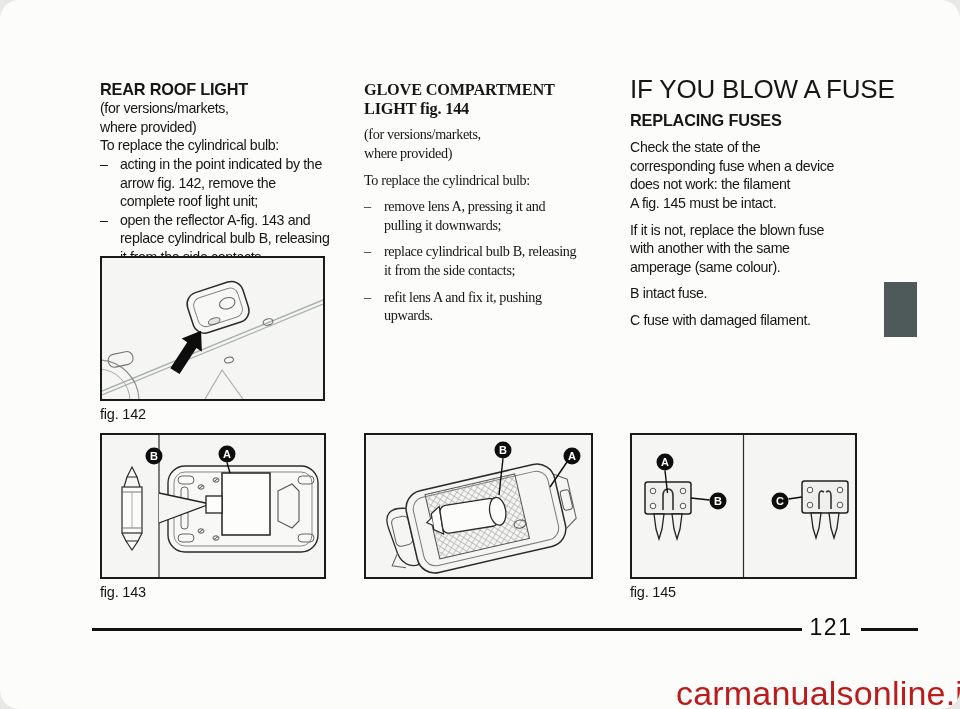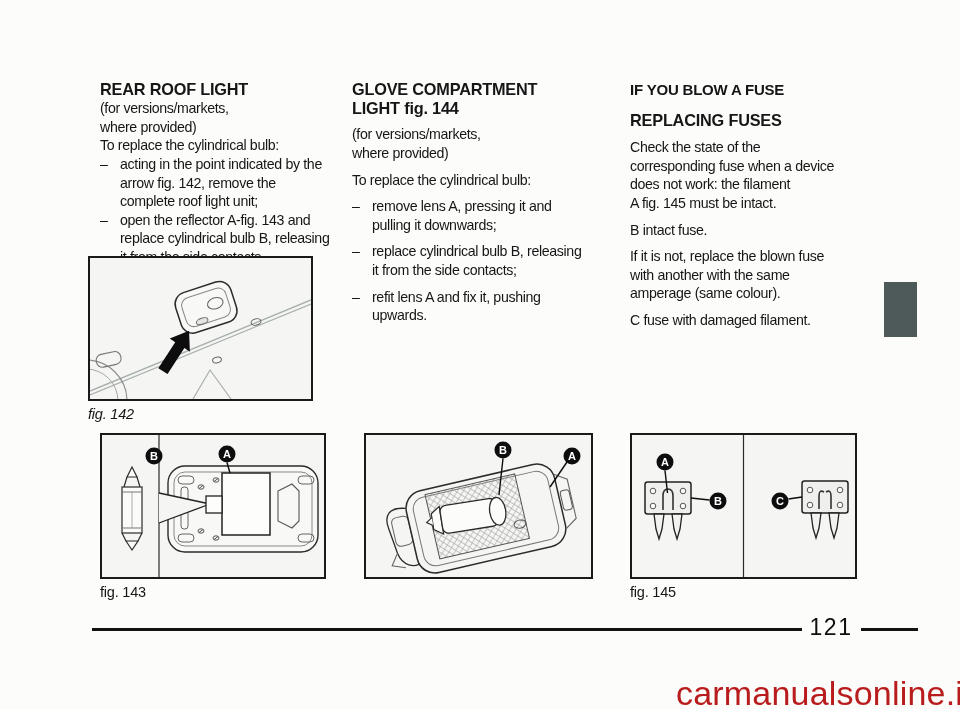--- a/index.html
+++ b/index.html
@@ -2,41 +2,42 @@
 <html><head>
 <meta charset="utf-8">
 <style>
   * { margin:0; padding:0; box-sizing:border-box; }
   html,body { background:#e8e8e6; }
   .page {
     position:relative; width:960px; height:709px; margin:0 auto;
     background:#fcfcfb; overflow:hidden;
     font-family:"Liberation Sans","DejaVu Sans",sans-serif;
     color:#161616;
+    border-radius:19px;
   }
   
   .col { position:absolute; font-size:14.2px; line-height:18.6px; letter-spacing:-0.35px; }
   #col1 { left:100px; top:80px;  width:252px; }
-  #col2 { left:352px; top:80px;  width:252px; }
+  #col2 { left:364px; top:80px;  width:252px;font-family:Liberation Serif, serif; }
   #col3 { left:630px; top:78px;  width:268px; }
   .h-sm { font-size:16.3px; font-weight:bold; line-height:19.2px; letter-spacing:-0.2px; }
-  .h-lg { font-size:15px; font-weight:bold; line-height:23px; letter-spacing:-0.2px; }
+  .h-lg { font-size:26px; font-weight:normal; line-height:23px; letter-spacing:-0.2px; }
   .pre  { white-space:pre-line; }
   .gap7 { margin-top:7px; }
   .gap8 { margin-top:8px; }
   .gap10{ margin-top:10px; }
   .bullet { display:flex; }
   .bullet .dash { flex:0 0 20px; }
   .bullet .btxt { flex:1 1 auto; }
   
   .fig { position:absolute; }
   .figbox { position:relative; border:2px solid #1a1a1a; background:#f5f5f3; overflow:hidden; }
   .figbox svg { display:block; width:100%; height:100%; }
   .figcaption { margin-top:5px; font-size:14.5px; letter-spacing:-0.2px; }
-  #fig142 { left:88px; top:256px;font-style:italic; } #fig142 .figbox { width:225px; height:145px; }
+  #fig142 { left:100px; top:256px; } #fig142 .figbox { width:225px; height:145px; }
   #fig143 { left:100px; top:433px; } #fig143 .figbox { width:226px; height:146px; }
   #fig144 { left:364px; top:433px; } #fig144 .figbox { width:229px; height:146px; }
   #fig145 { left:630px; top:433px; } #fig145 .figbox { width:227px; height:146px; }
   .badge-txt { font-size:11px; font-weight:bold; fill:#ffffff; text-anchor:middle;
                font-family:"Liberation Sans",sans-serif; }
   
   .tab { position:absolute; left:884px; top:282px; width:33px; height:55px; }
   .rule { position:absolute; top:628px; height:3px; background:#121212; }
   #rule-left  { left:92px;  width:710px; }
   #rule-right { left:861px; width:57px; }
@@ -96,24 +97,24 @@
     </div>
   </div>
 
   <div class="col" id="col3">
     <div class="h-lg">IF YOU BLOW A FUSE</div>
     <div class="h-sm gap10">REPLACING FUSES</div>
     <div class="pre gap8">Check the state of the
 corresponding fuse when a device
 does not work: the filament
 A fig. 145 must be intact.</div>
-    <div class="pre gap8">B intact fuse.</div>
     <div class="pre gap8">If it is not, replace the blown fuse
 with another with the same
 amperage (same colour).</div>
+    <div class="pre gap8">B intact fuse.</div>
     <div class="pre gap8">C fuse with damaged filament.</div>
   </div>
 
   <div class="fig" id="fig142">
     <div class="figbox">
       <svg viewBox="0 0 221 141">
         <line x1="0" y1="133" x2="221" y2="42" stroke="#a8b0ae" stroke-width="1.4"></line>
         <line x1="0" y1="137" x2="221" y2="46" stroke="#a8b0ae" stroke-width="1.2"></line>
         <path d="M103,141 L120,112 L141,141" fill="none" stroke="#a8b0ae" stroke-width="1.2"></path>
         <circle cx="-4" cy="143" r="41" fill="none" stroke="#8a8f8d" stroke-width="1.1"></circle>

